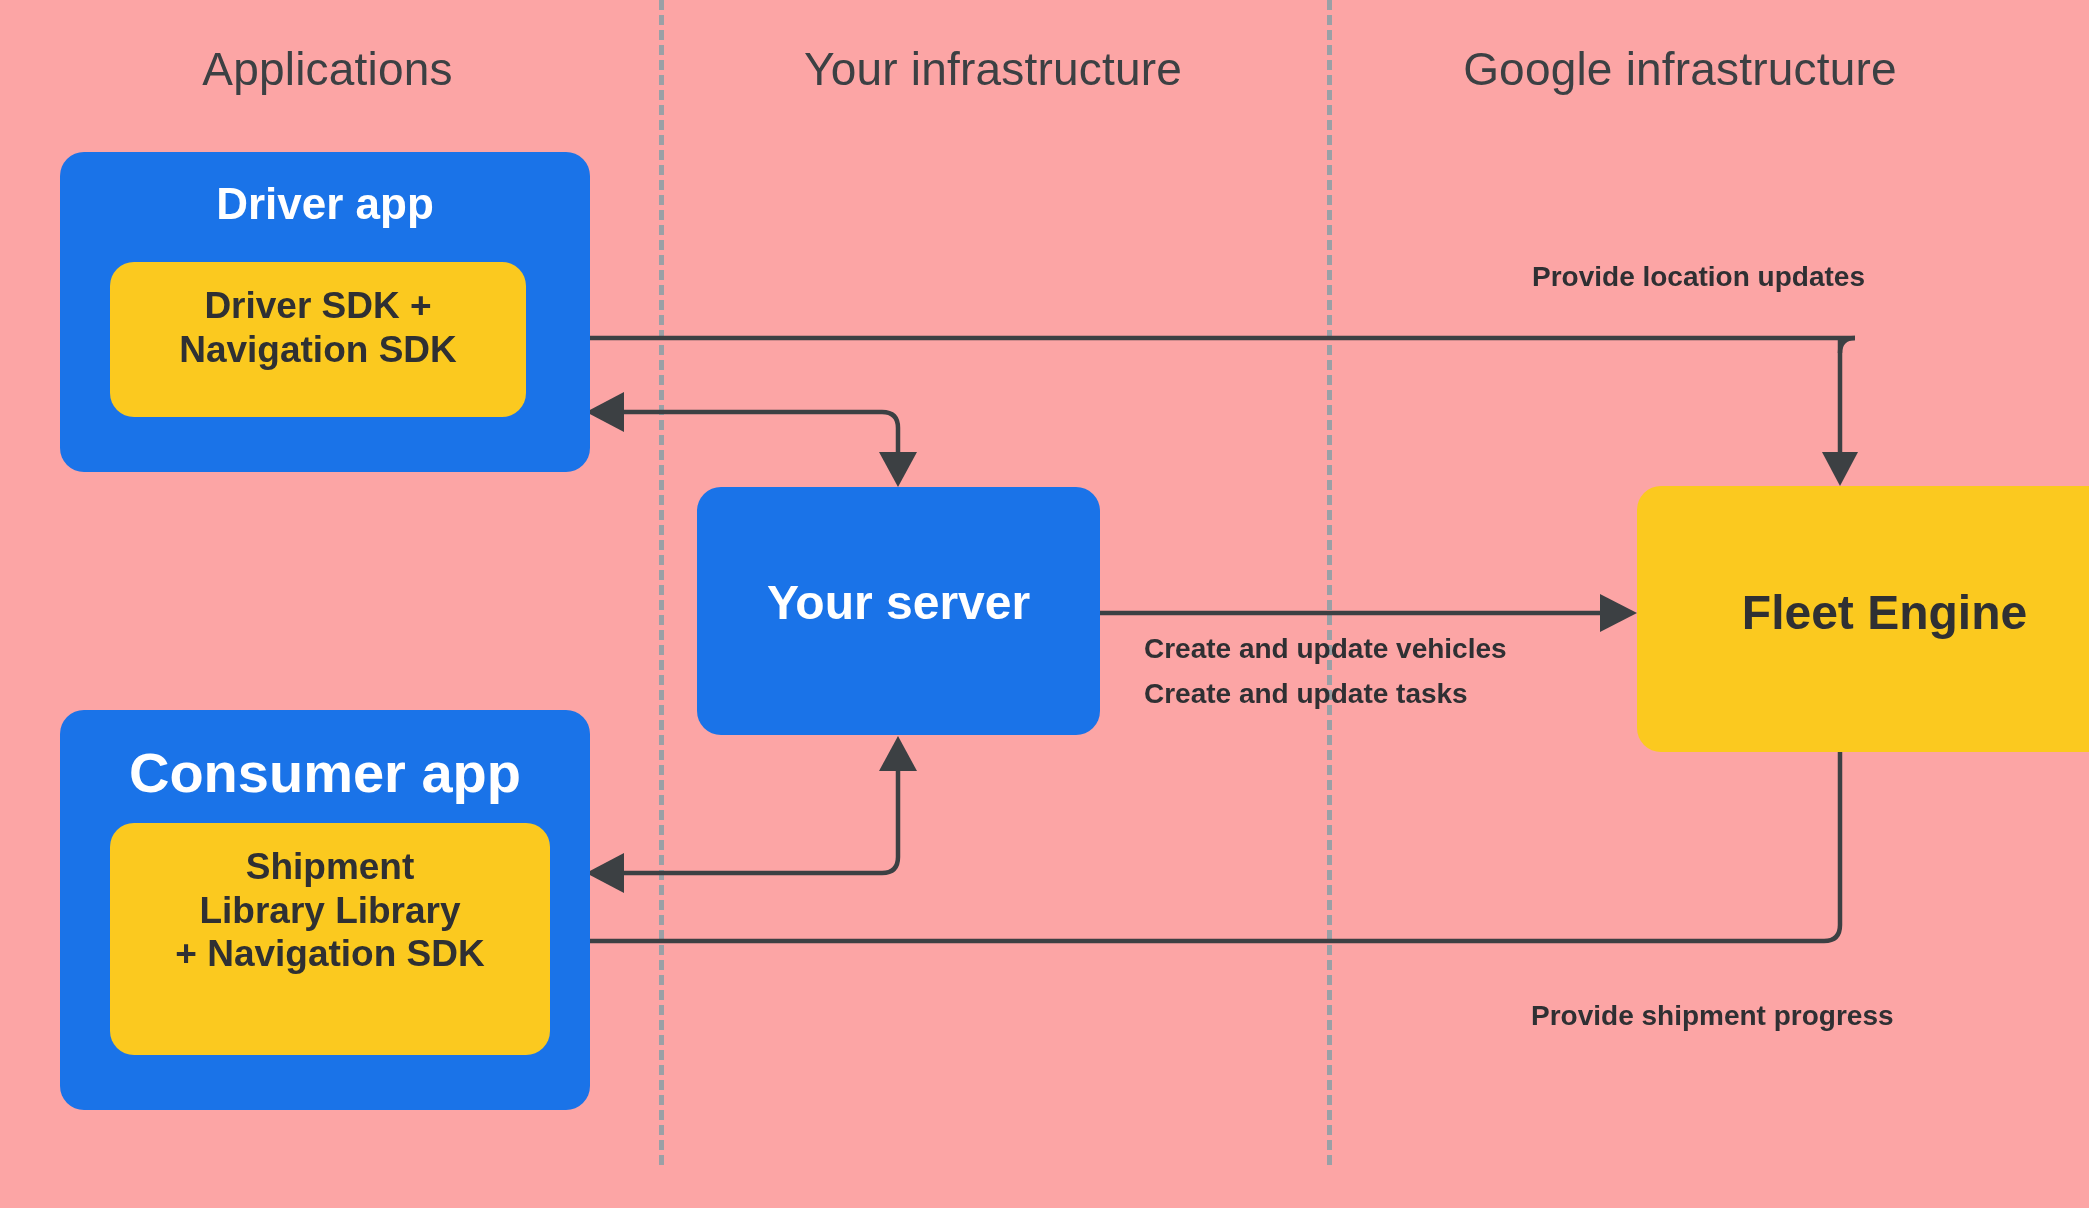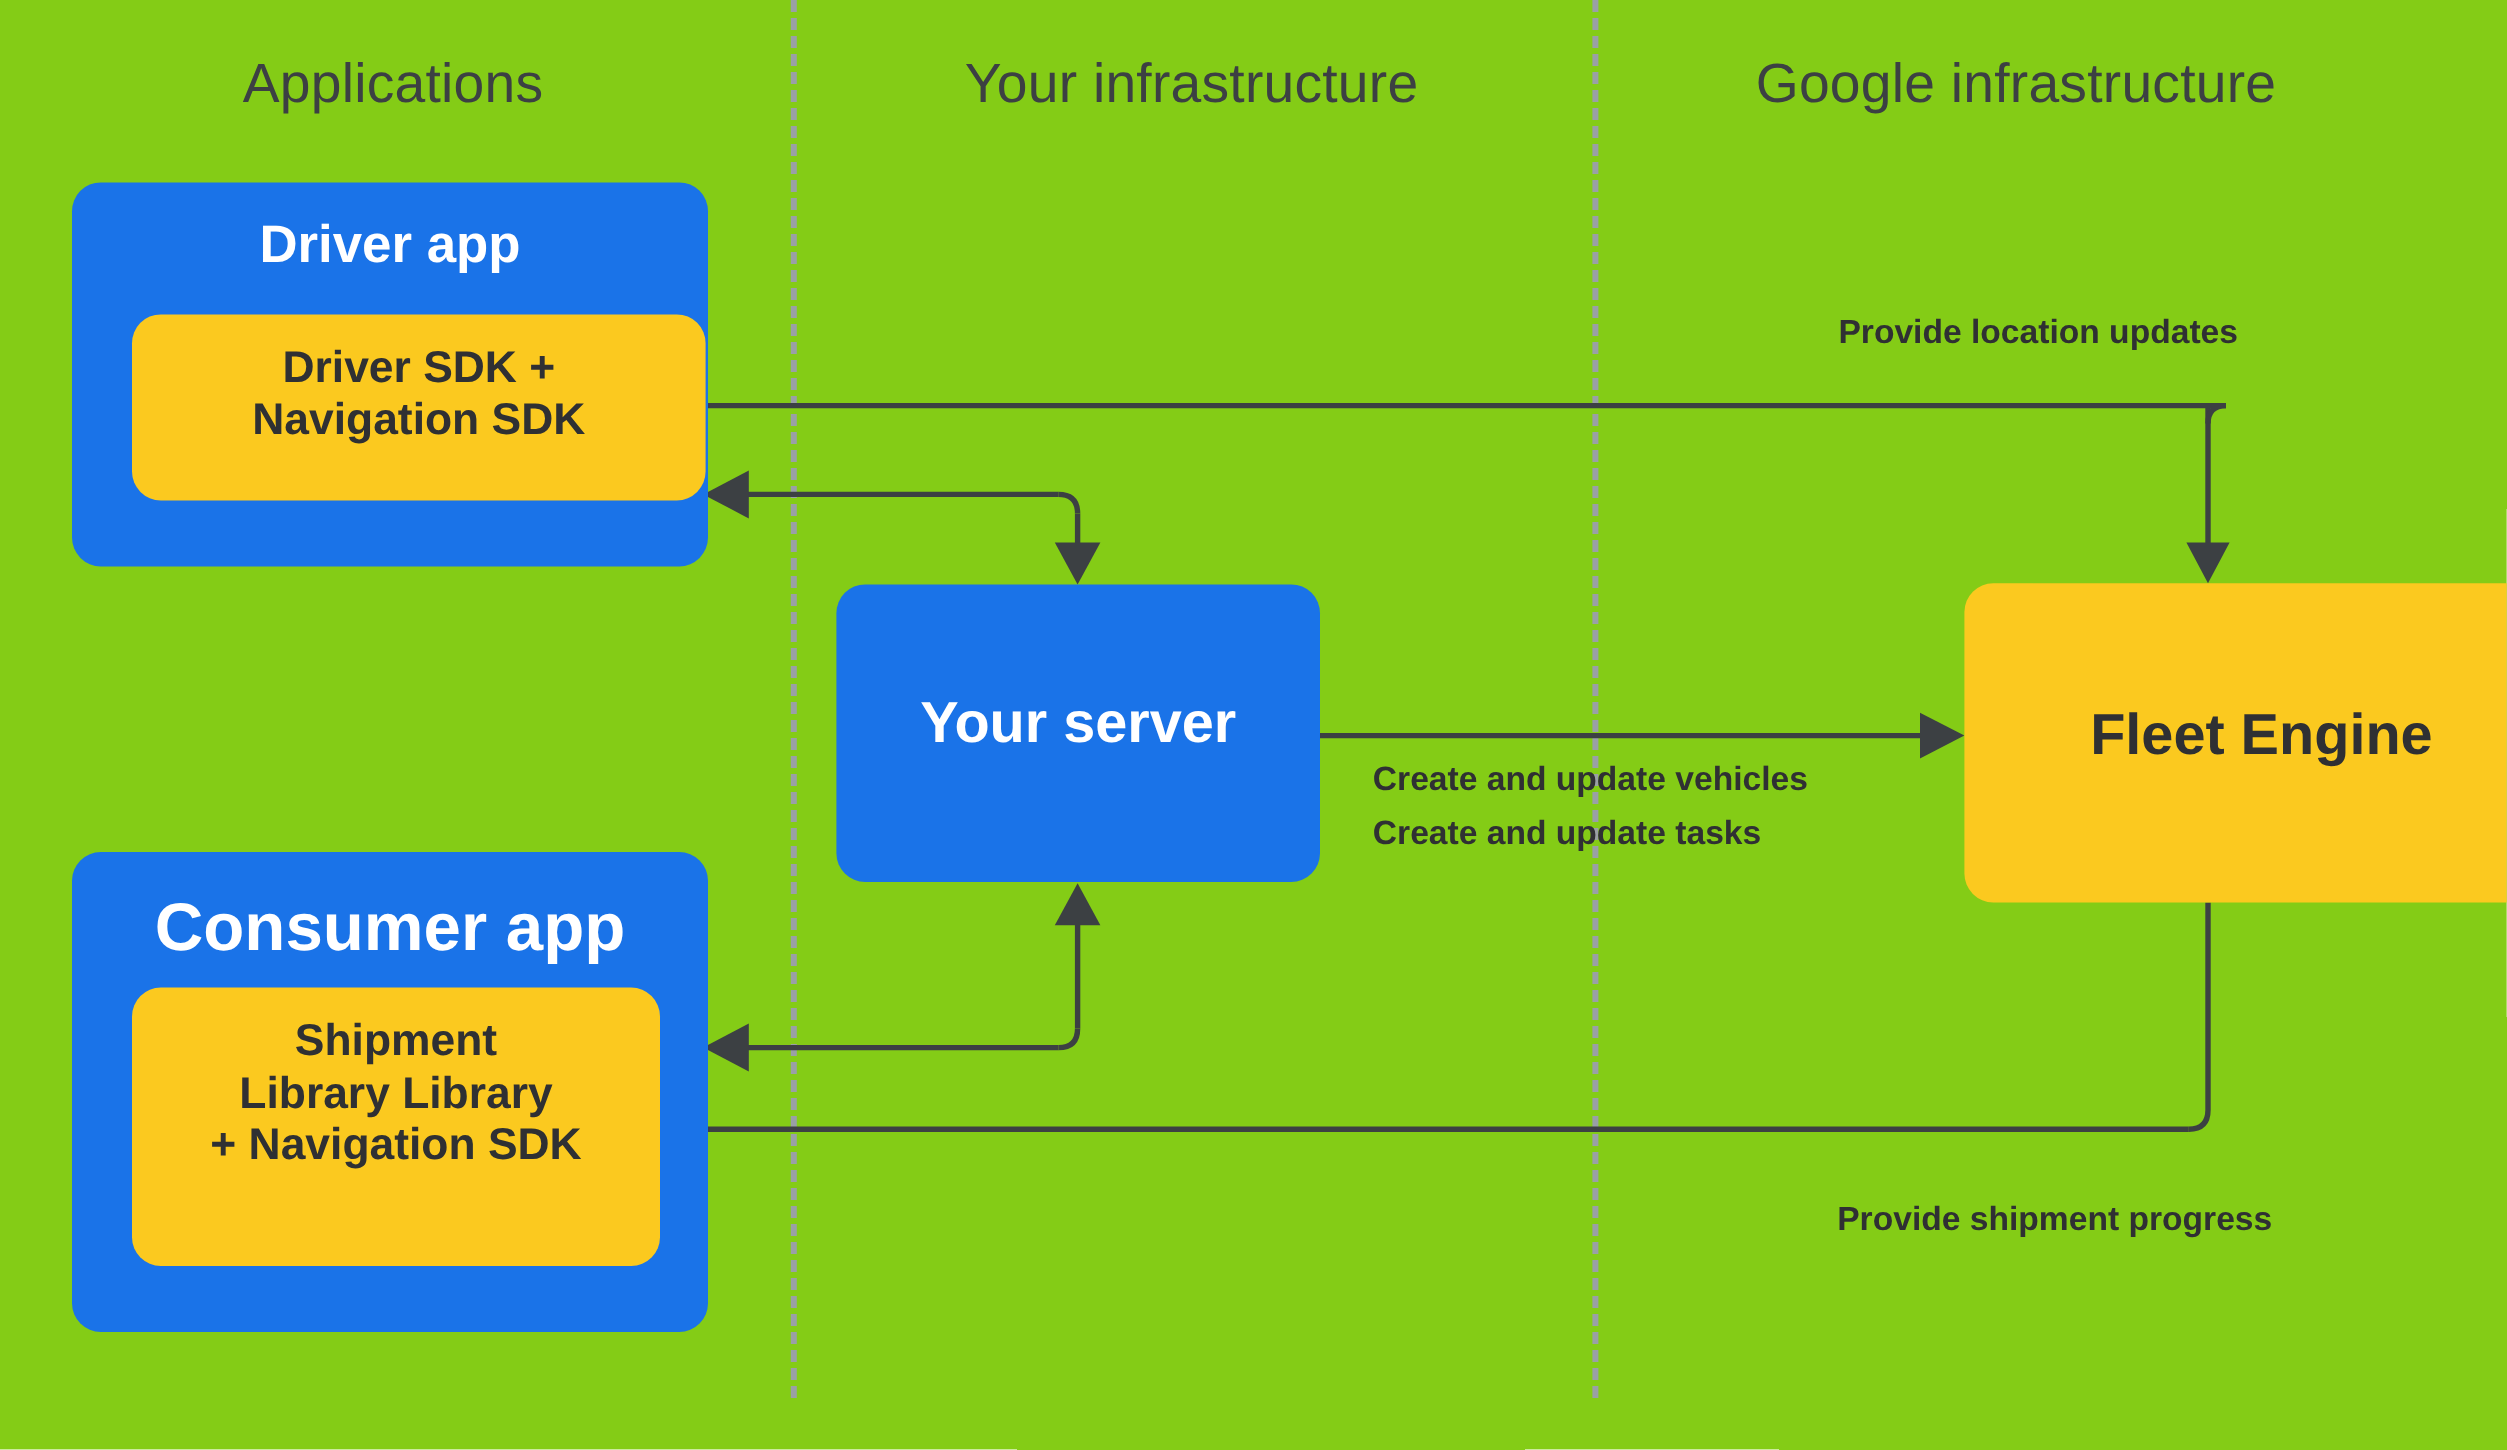--- a/index.html
+++ b/index.html
@@ -7,21 +7,21 @@
     padding: 0;
     background: #ffffff;
   }
   body {
     font-family: "Liberation Sans", sans-serif;
   }
   #diagram-root {
     position: relative;
     width: 2089px;
     height: 1208px;
-    background: #84cc16;
+    background: #fca5a5;
     overflow: hidden;
   }
   .zone-divider {
     position: absolute;
     top: 0;
     width: 0;
     border-left: 5px dashed #9aa0a6;
     height: 1165px;
   }
   .zone-title {
@@ -130,21 +130,21 @@
       <path d="M 1840 752 L 1840 925"></path>
       <path d="M 1840 925 Q 1840 941 1824 941"></path>
       <path d="M 1824 941 L 568 941"></path>
       <polygon points="543,941 580,922 580,960"></polygon>
     </g>
 
   </svg>
 
   <div class="node node-blue" style="left:60px; top:152px; width:530px; height:320px;">
     <div class="node-label label-white" style="top:26px; font-size:44px;">Driver app</div>
-    <div class="node node-yellow" style="left:50px; top:110px; width:478px; height:155px;">
+    <div class="node node-yellow" style="left:50px; top:110px; width:416px; height:155px;">
       <div class="node-label label-dark" style="top:22px; font-size:37px;">Driver SDK +
 Navigation SDK</div>
     </div>
   </div>
 
   <div class="node node-blue" style="left:60px; top:710px; width:530px; height:400px;">
     <div class="node-label label-white" style="top:30px; font-size:56px;">Consumer app</div>
     <div class="node node-yellow" style="left:50px; top:113px; width:440px; height:232px;">
       <div class="node-label label-dark" style="top:22px; font-size:37px;">Shipment
 Library Library

